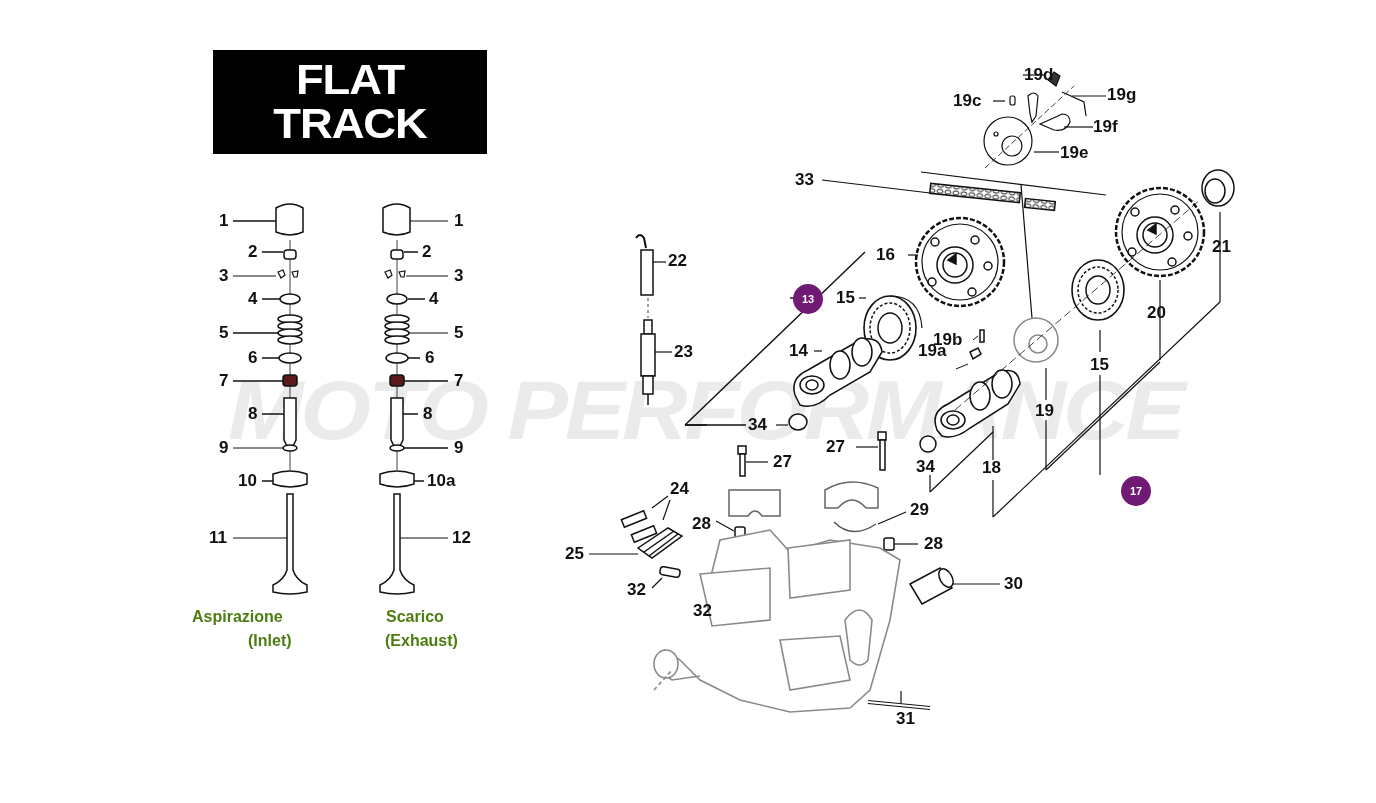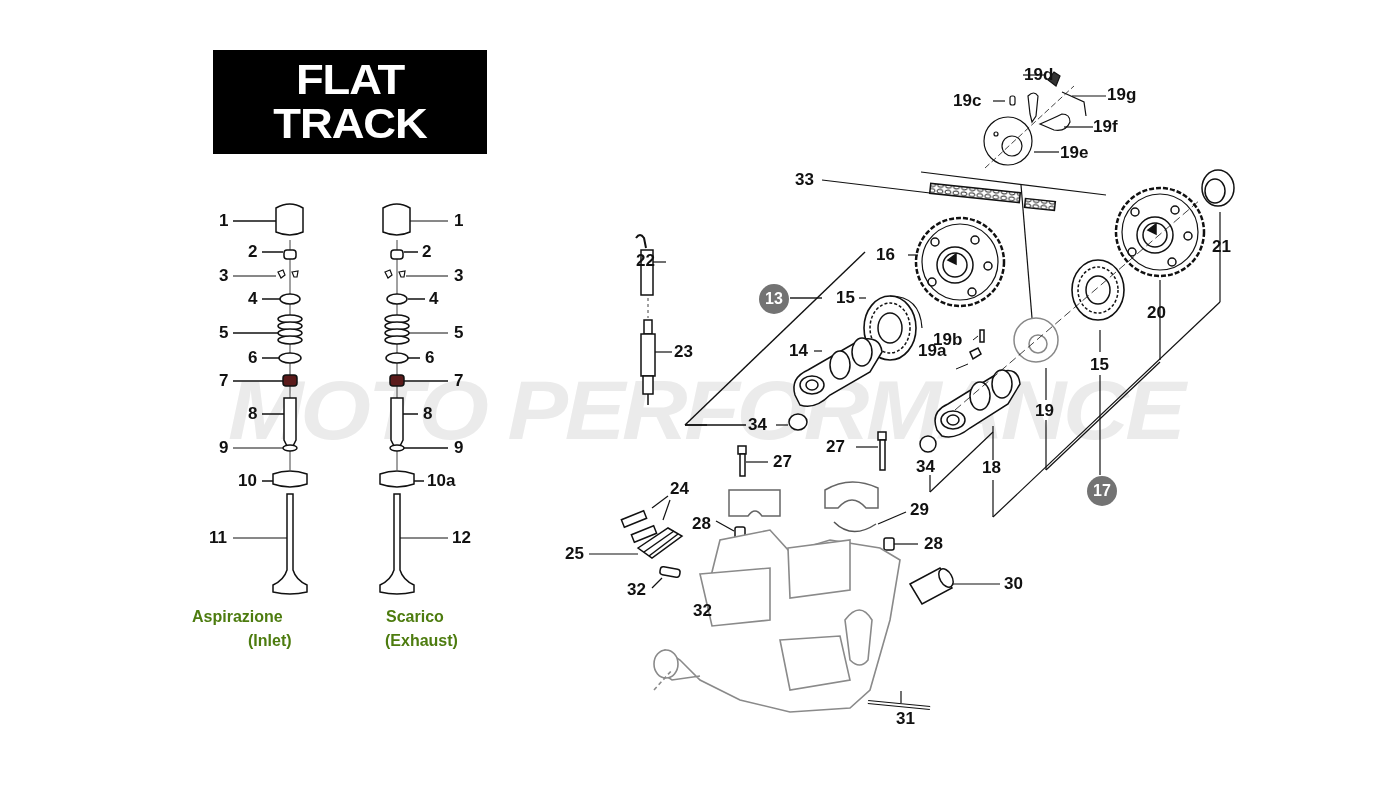--- a/index.html
+++ b/index.html
@@ -6,22 +6,22 @@
   body{width:1376px;height:803px;position:relative;overflow:hidden;font-family:"Liberation Sans",sans-serif;}
   #stage{position:absolute;left:0;top:0;width:1376px;height:803px;}
   .badge{position:absolute;left:213px;top:50px;width:274px;height:104px;background:#000;color:#fff;
     display:flex;flex-direction:column;align-items:center;justify-content:center;
     font-family:"Liberation Sans",sans-serif;font-weight:900;font-size:42px;line-height:44px;letter-spacing:-1px;}
   .badge span{display:block;transform:scaleX(1.08);}
   .watermark{position:absolute;left:228px;top:362px;font-family:"Liberation Sans",sans-serif;font-weight:900;
     font-style:italic;font-size:84px;color:#ebebeb;letter-spacing:-3px;white-space:nowrap;transform:scaleX(1.08);transform-origin:left top;z-index:0;}
   svg{position:absolute;left:0;top:0;z-index:1;}
   .lbl{position:absolute;font-family:"Liberation Sans",sans-serif;font-weight:bold;font-size:17px;color:#111;z-index:2;white-space:nowrap;line-height:18px;}
-  .circ{position:absolute;width:30px;height:30px;border-radius:50%;background:#737373;color:#fff;font-weight:bold;font-size:16px;
-    display:flex;align-items:center;justify-content:center;z-index:2;font-family:"Liberation Sans",sans-serif;}
+  .circ{position:absolute;width:30px;height:30px;border-radius:50%;background:#701a75;color:#fff;font-weight:bold;font-size:11px;
+    display:flex;align-items:center;justify-content:center;z-index:2;font-family:"Liberation Sans",sans-serif;margin-left:34px;}
   .cap{position:absolute;font-family:"Liberation Sans",sans-serif;font-weight:bold;font-size:16px;color:#4d7c0f;z-index:2;line-height:22px;white-space:nowrap;}
 </style>
 </head>
 <body>
 
 <div id="stage">
 
   <div class="badge">
     <span>FLAT</span>
     <span>TRACK</span>
@@ -335,21 +335,21 @@
 
   <div class="lbl" style="left:988px;top:66px;margin-left:36px;">19d</div>
   <div class="lbl" style="left:953px;top:92px;">19c</div>
   <div class="lbl" style="left:1107px;top:86px;">19g</div>
   <div class="lbl" style="left:1093px;top:118px;">19f</div>
   <div class="lbl" style="left:1060px;top:144px;">19e</div>
   <div class="lbl" style="left:795px;top:171px;">33</div>
   <div class="lbl" style="left:856px;top:246px;margin-left:20px;">16</div>
   <div class="lbl" style="left:836px;top:289px;">15</div>
   <div class="circ" style="left:759px;top:284px;">13</div>
-  <div class="lbl" style="left:636px;top:252px;">22</div>
+  <div class="lbl" style="left:668px;top:252px;">22</div>
   <div class="lbl" style="left:674px;top:343px;text-align:right;">23</div>
   <div class="lbl" style="left:789px;top:342px;">14</div>
   <div class="lbl" style="left:933px;top:331px;">19b</div>
   <div class="lbl" style="left:918px;top:342px;">19a</div>
   <div class="lbl" style="left:1090px;top:356px;">15</div>
   <div class="lbl" style="left:1147px;top:304px;">20</div>
   <div class="lbl" style="left:1212px;top:238px;">21</div>
   <div class="lbl" style="left:1035px;top:402px;">19</div>
   <div class="lbl" style="left:748px;top:416px;">34</div>
   <div class="lbl" style="left:916px;top:458px;">34</div>

